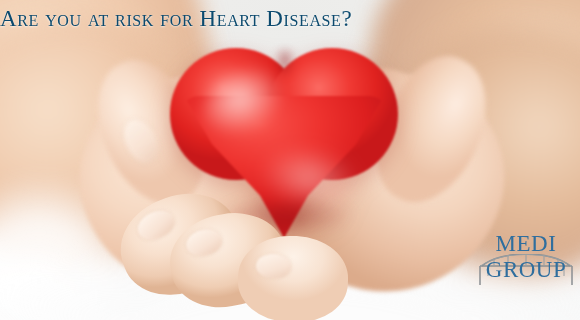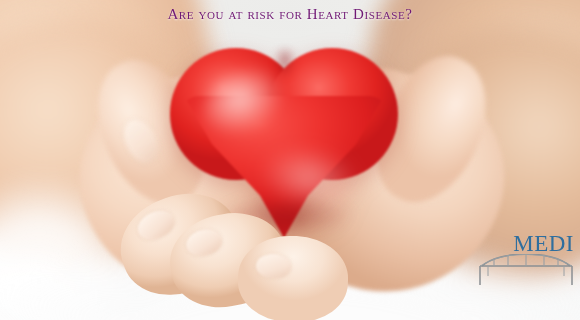--- a/index.html
+++ b/index.html
@@ -166,35 +166,35 @@
   }
   .heart-shadow-b{
     position:absolute;left:44px;bottom:-2px;width:148px;height:44px;
     background:radial-gradient(60% 60% at 50% 40%, rgba(140,18,20,.40) 0%, rgba(160,24,26,0) 78%);
     filter:blur(7px);
   }
 
   
   .headline{
     position:absolute;left:0;right:0;top:6px;
-    text-align:center;
+    text-align:left;
     font-family:"Liberation Serif","DejaVu Serif",serif;
     font-variant:small-caps;
-    font-size:15px;
+    font-size:23px;
     letter-spacing:.6px;
-    color:#701a75;
+    color:#0c4a6e;
     text-shadow:0 1px 2px rgba(255,255,255,.75);
     white-space:nowrap;
   }
 
   
   .logo{
     position:absolute;right:6px;bottom:2px;
     width:96px;height:86px;
-    text-align:right;
+    text-align:center;
     font-family:"Liberation Serif","DejaVu Serif",serif;
   }
   .logo-row{position:relative;line-height:1;}
   .logo-medi{font-size:23px;letter-spacing:.5px;color:#2f6e9e;position:relative;z-index:3;}
   .logo-gap{font-size:23px;letter-spacing:.5px;color:#3a9a3a;position:relative;z-index:3;}
   .logo-group{font-size:23px;letter-spacing:.5px;color:#2f6e9e;position:relative;z-index:3;}
   .bridge{
     position:absolute;left:0;right:0;top:22px;height:34px;z-index:1;pointer-events:none;
   }
   .logo-spacer{height:3px;}
@@ -256,15 +256,18 @@
       <path d="M2 12 L2 31 M94 12 L94 31" stroke="#8a8f93" stroke-width="1.5" fill="none"></path>
       <path d="M16 12 L16 5 M30 12 L30 1.5 M48 12 L48 0.4 M66 12 L66 1.5 M80 12 L80 5" stroke="#9aa0a4" stroke-width="1.1" fill="none"></path>
       <path d="M2 12 L16 5 L30 1.5 L48 0.4 L66 1.5 L80 5 L94 12" stroke="#9aa0a4" stroke-width="0.9" fill="none"></path>
       <path d="M10 12 L10 22 M86 12 L86 22" stroke="#9aa0a4" stroke-width="1" fill="none"></path>
     </svg>
 
     <div class="logo-row">
       <span class="logo-medi">MEDI</span>
     </div>
     <div class="logo-spacer"></div>
+    <div class="logo-row">
+      <span class="logo-group">GROUP</span>
+    </div>
   </div>
 
 </div>
 
 </body></html>

